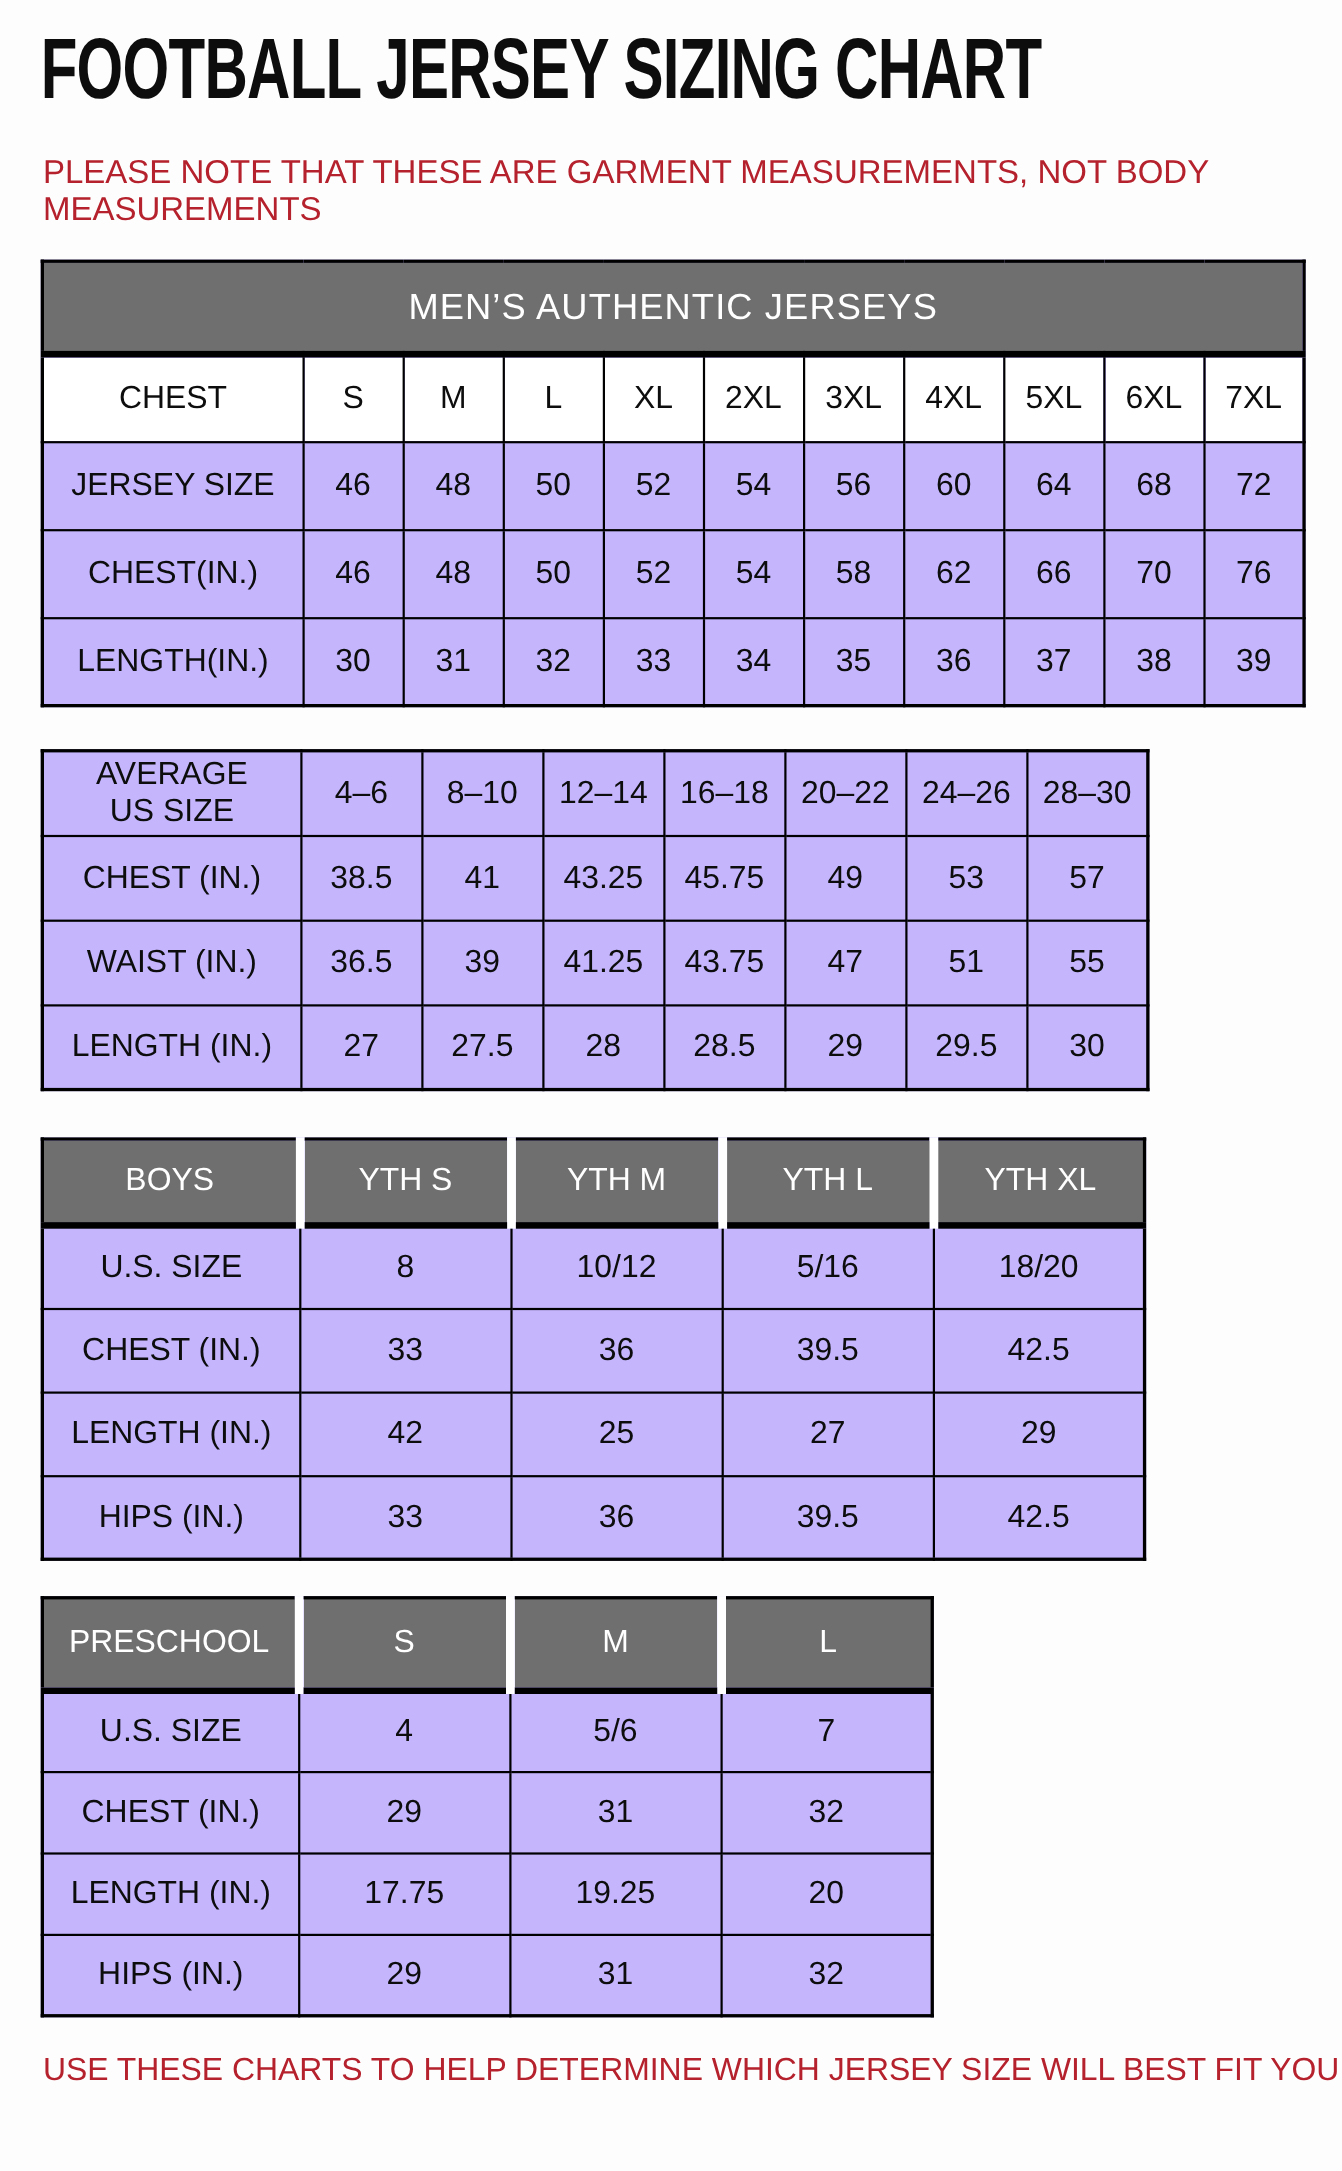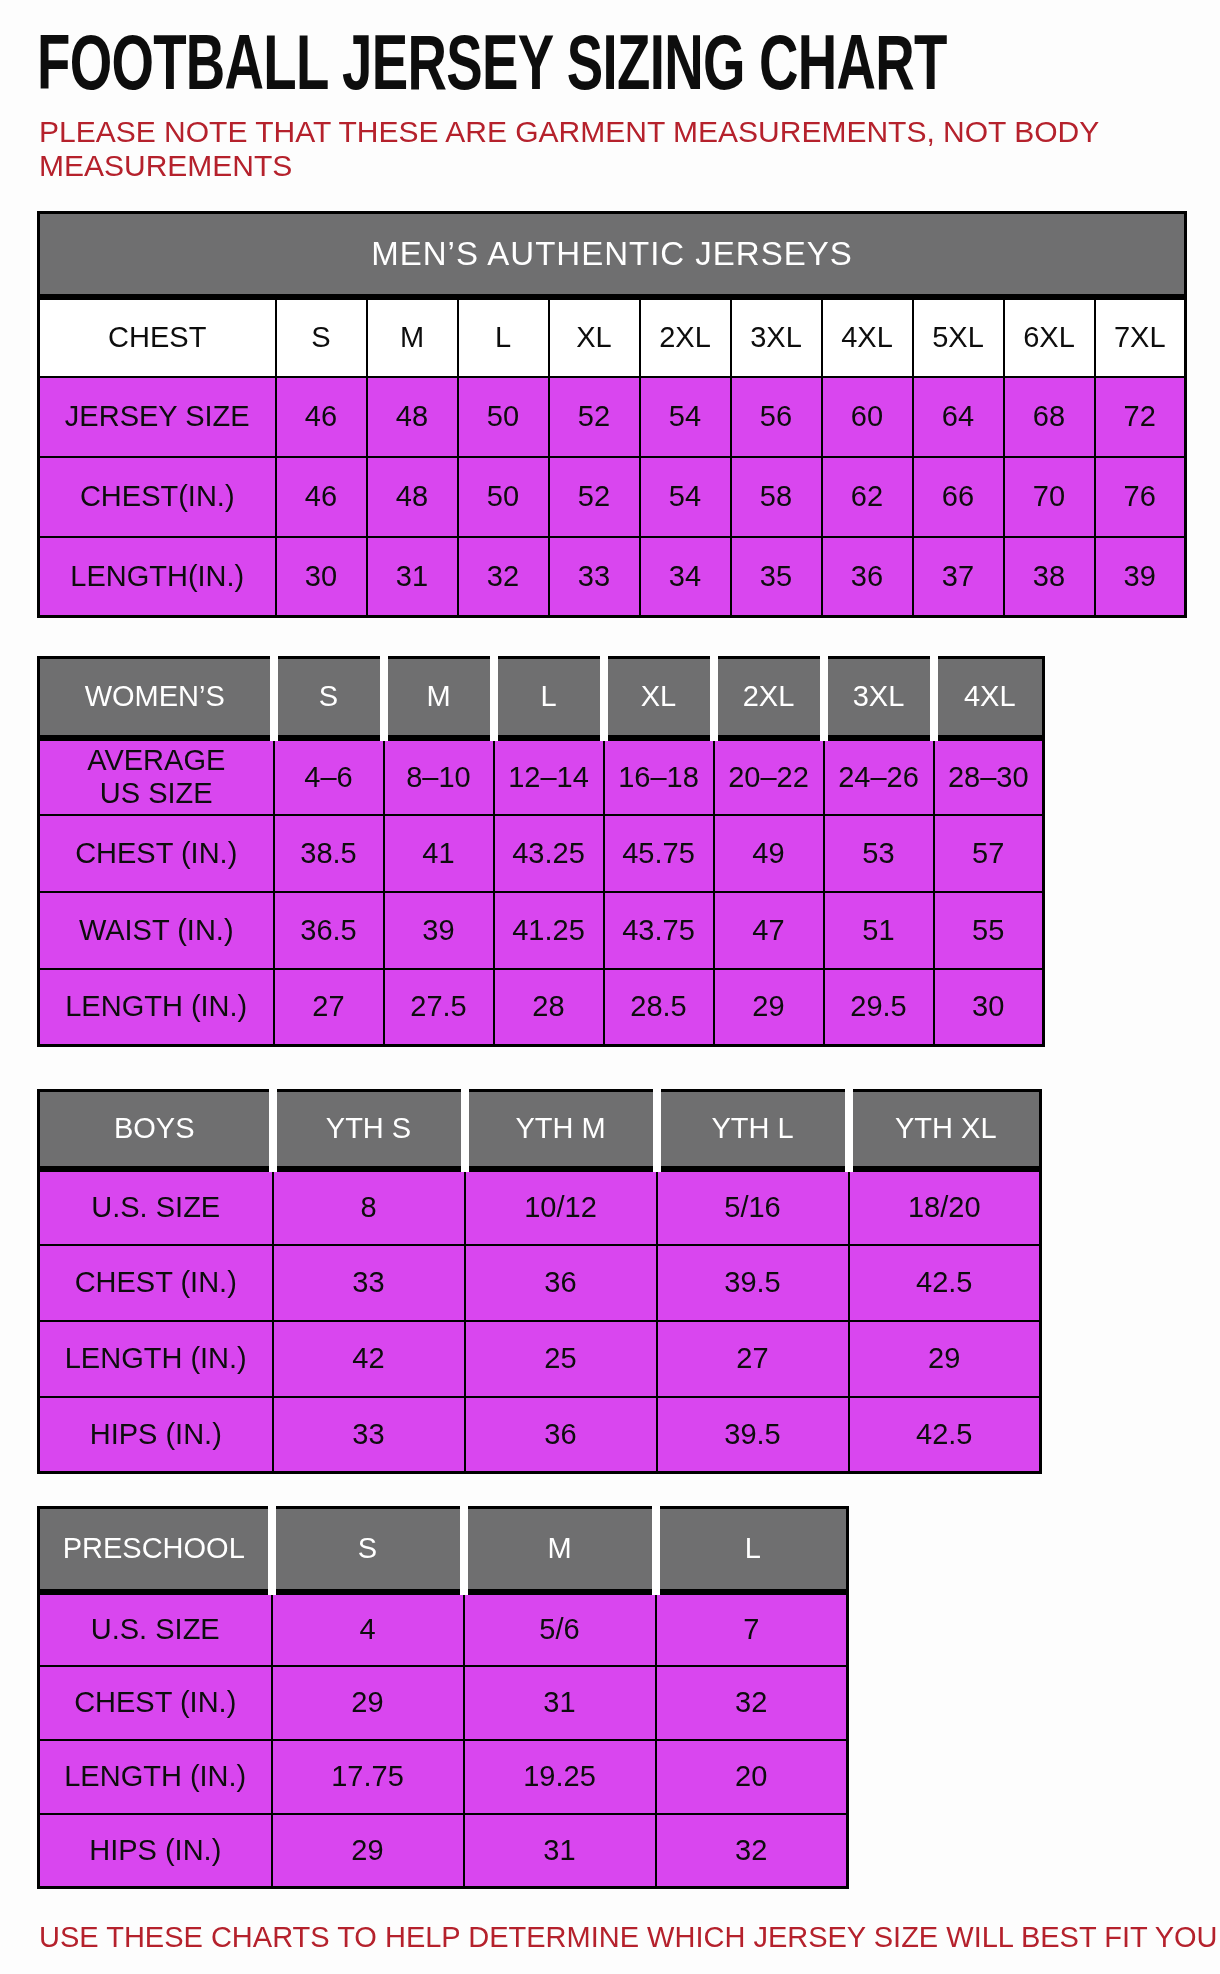--- a/index.html
+++ b/index.html
@@ -22,32 +22,32 @@
     font-size:78px;
     line-height:76px;
     font-weight:bold;
     letter-spacing:-1px;
     white-space:nowrap;
     transform:scaleX(0.70);
     transform-origin:left top;
   }
 
   .note{
-    margin:15px 0 0 2px;
+    margin:40px 0 0 2px;
     color:var(--red);
     font-size:30px;
     line-height:34px;
     font-weight:normal;
   }
 
   table{
     border-collapse:collapse;
     table-layout:fixed;
     margin-top:30px;
-    background:#d946ef;
+    background:#c4b5fd;
     border:3px solid #000;
   }
   th,td{
     border:2px solid #000;
     padding:0 4px;
     text-align:center;
     vertical-align:middle;
     font-weight:normal;
     font-size:29px;
     color:var(--ink);
@@ -174,30 +174,20 @@
         </tr>
       </tbody>
     </table>
 
   <table id="womens">
     <colgroup>
       <col style="width:235px">
         <col span="7" style="width:110px">
     </colgroup>
   <tbody>
-        <tr class="header-gray">
-          <th>WOMEN’S</th>
-          <th>S</th>
-          <th>M</th>
-          <th>L</th>
-          <th>XL</th>
-          <th>2XL</th>
-          <th>3XL</th>
-          <th>4XL</th>
-        </tr>
         <tr>
           <td>AVERAGE<br>US SIZE</td>
           <td>4–6</td>
           <td>8–10</td>
           <td>12–14</td>
           <td>16–18</td>
           <td>20–22</td>
           <td>24–26</td>
           <td>28–30</td>
         </tr>

